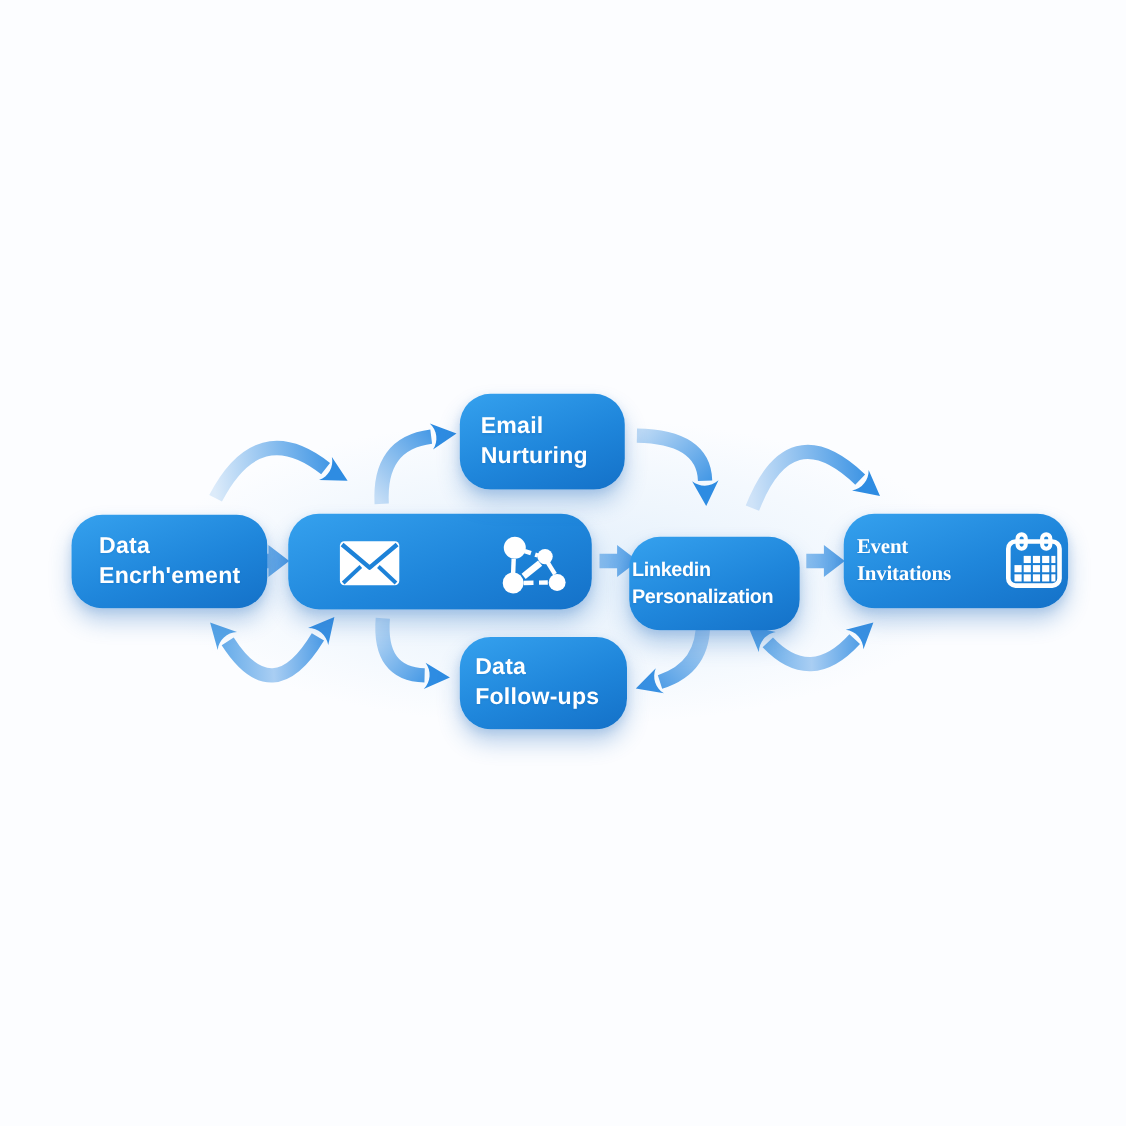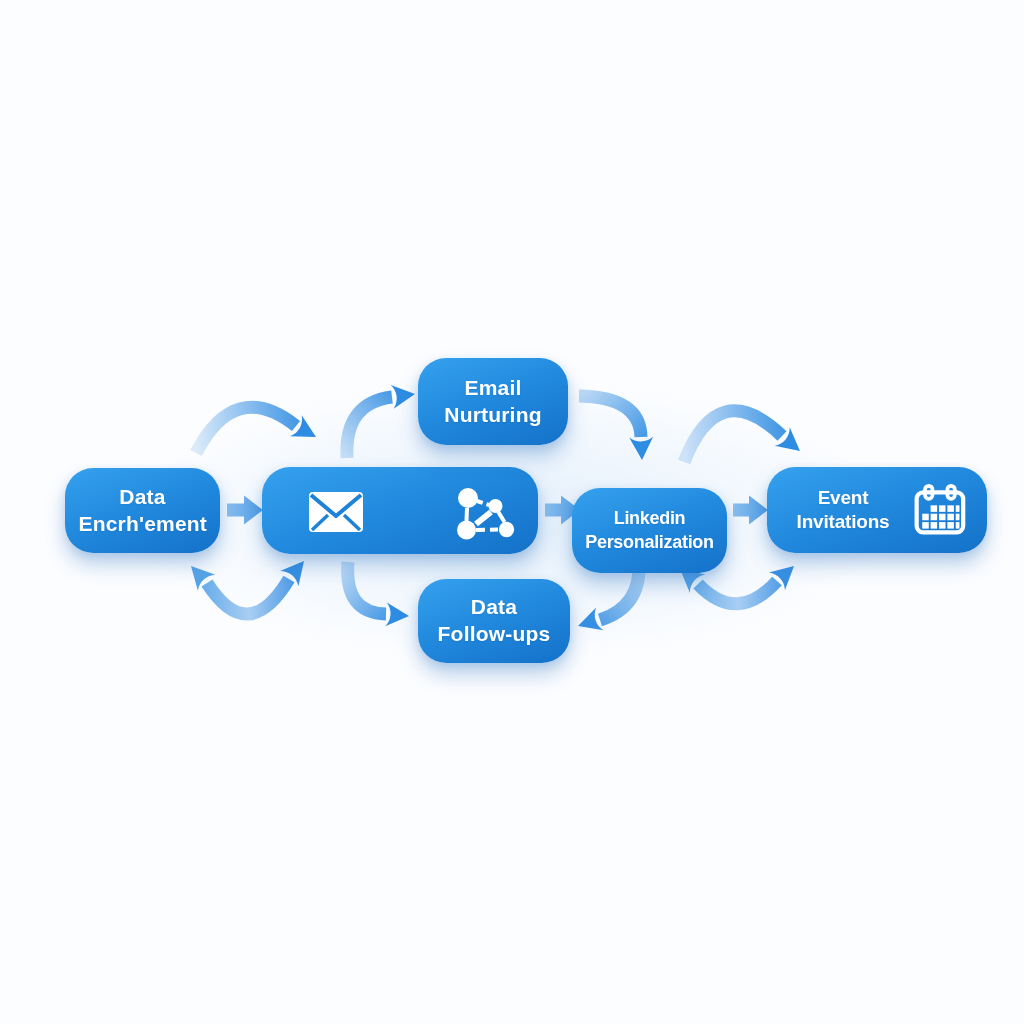--- a/index.html
+++ b/index.html
@@ -12,21 +12,21 @@
     position:absolute; left:30px; top:340px; width:964px; height:360px;
     background:radial-gradient(ellipse 50% 50% at 50% 50%, rgba(203,226,247,0.50) 0%, rgba(221,237,251,0.25) 55%, rgba(255,255,255,0) 78%);
     pointer-events:none;
   }
   .arrows { position:absolute; left:0; top:0; }
   .node {
     position:absolute; border-radius:28px;
     background:linear-gradient(160deg,#35a1ee 0%, #1f86db 55%, #1471c8 100%);
     box-shadow:0 12px 20px rgba(38,108,188,0.30), 0 3px 8px rgba(38,108,188,0.14);
     display:flex; align-items:center; justify-content:center;
-    color:#ffffff; font-weight:bold; text-align:center;
+    color:#ffffff; font-weight:bold; text-align:left;
   }
   .node-label { line-height:1.28; letter-spacing:0.2px; text-shadow:0 1px 2px rgba(10,60,120,0.12); }
   .hub-icon { position:absolute; }
   .event-layout { justify-content:flex-start; }
   .event-label { flex:0 0 auto; }
 </style>
 </head>
 <body>
 
 <div class="canvas">
@@ -142,21 +142,21 @@
       <path d="M698,584 Q737,625 777,581" fill="none" stroke="url(#gH)" stroke-width="13"></path>
       <g transform="translate(680,569) rotate(-140)">
           <path d="M-23,-12 C-17,-5 -17,5 -23,12 L0,0 Z" fill="#57a4e7"></path>
         </g>
       <g transform="translate(794,566) rotate(-42)">
           <path d="M-23,-12 C-17,-5 -17,5 -23,12 L0,0 Z" fill="#3890e2"></path>
         </g>
     </g>
   </svg>
 
-  <div class="node" style="left:65px; top:468px; width:155px; height:85px; font-size:21px;">
+  <div class="node" style="left:65px; top:468px; width:178px; height:85px; font-size:21px;">
     <span class="node-label" style="width:128px;">Data Encrh'ement</span>
   </div>
 
   <div class="node" style="left:262px; top:467px; width:276px; height:87px;">
     <svg class="hub-icon" style="left:46px; top:24px;" width="56" height="42" viewBox="0 0 56 42">
       <rect x="1" y="1" width="54" height="40" rx="4" fill="#ffffff"></rect>
       <path d="M3,4 L28,25 L53,4" fill="none" stroke="#1d82d8" stroke-width="4" stroke-linejoin="round"></path>
       <path d="M4,39 L20,24" fill="none" stroke="#1d82d8" stroke-width="3.5"></path>
       <path d="M52,39 L36,24" fill="none" stroke="#1d82d8" stroke-width="3.5"></path>
     </svg>
@@ -178,21 +178,21 @@
   </div>
 
   <div class="node" style="left:418px; top:579px; width:152px; height:84px; font-size:21px;">
     <span class="node-label" style="width:124px;">Data Follow-ups</span>
   </div>
 
   <div class="node" style="left:572px; top:488px; width:155px; height:85px; font-size:18px;">
     <span class="node-label" style="width:150px; letter-spacing:-0.3px;">Linkedin Personalization</span>
   </div>
 
-  <div class="node event-layout" style="left:767px; top:467px; width:220px; height:86px; font-size:19px;">
+  <div class="node event-layout" style="left:767px; top:467px; width:204px; height:86px; font-size:19px;font-family:Liberation Serif, serif;">
     <span class="node-label event-label" style="width:128px; margin-left:12px; letter-spacing:-0.2px;">Event Invitations</span>
     <svg style="margin-left:4px;" width="56" height="54" viewBox="0 0 60 58">
       <rect x="6" y="10" width="50" height="43" rx="7" fill="none" stroke="#ffffff" stroke-width="4.5"></rect>
       <rect x="15" y="3" width="8" height="14" rx="4" fill="none" stroke="#ffffff" stroke-width="4"></rect>
       <rect x="39" y="3" width="8" height="14" rx="4" fill="none" stroke="#ffffff" stroke-width="4"></rect>
       <g fill="#ffffff">
         <rect x="21" y="24" width="7" height="7"></rect>
           <rect x="30" y="24" width="7" height="7"></rect>
           <rect x="39" y="24" width="7" height="7"></rect>
           <rect x="48" y="24" width="4" height="7"></rect>

